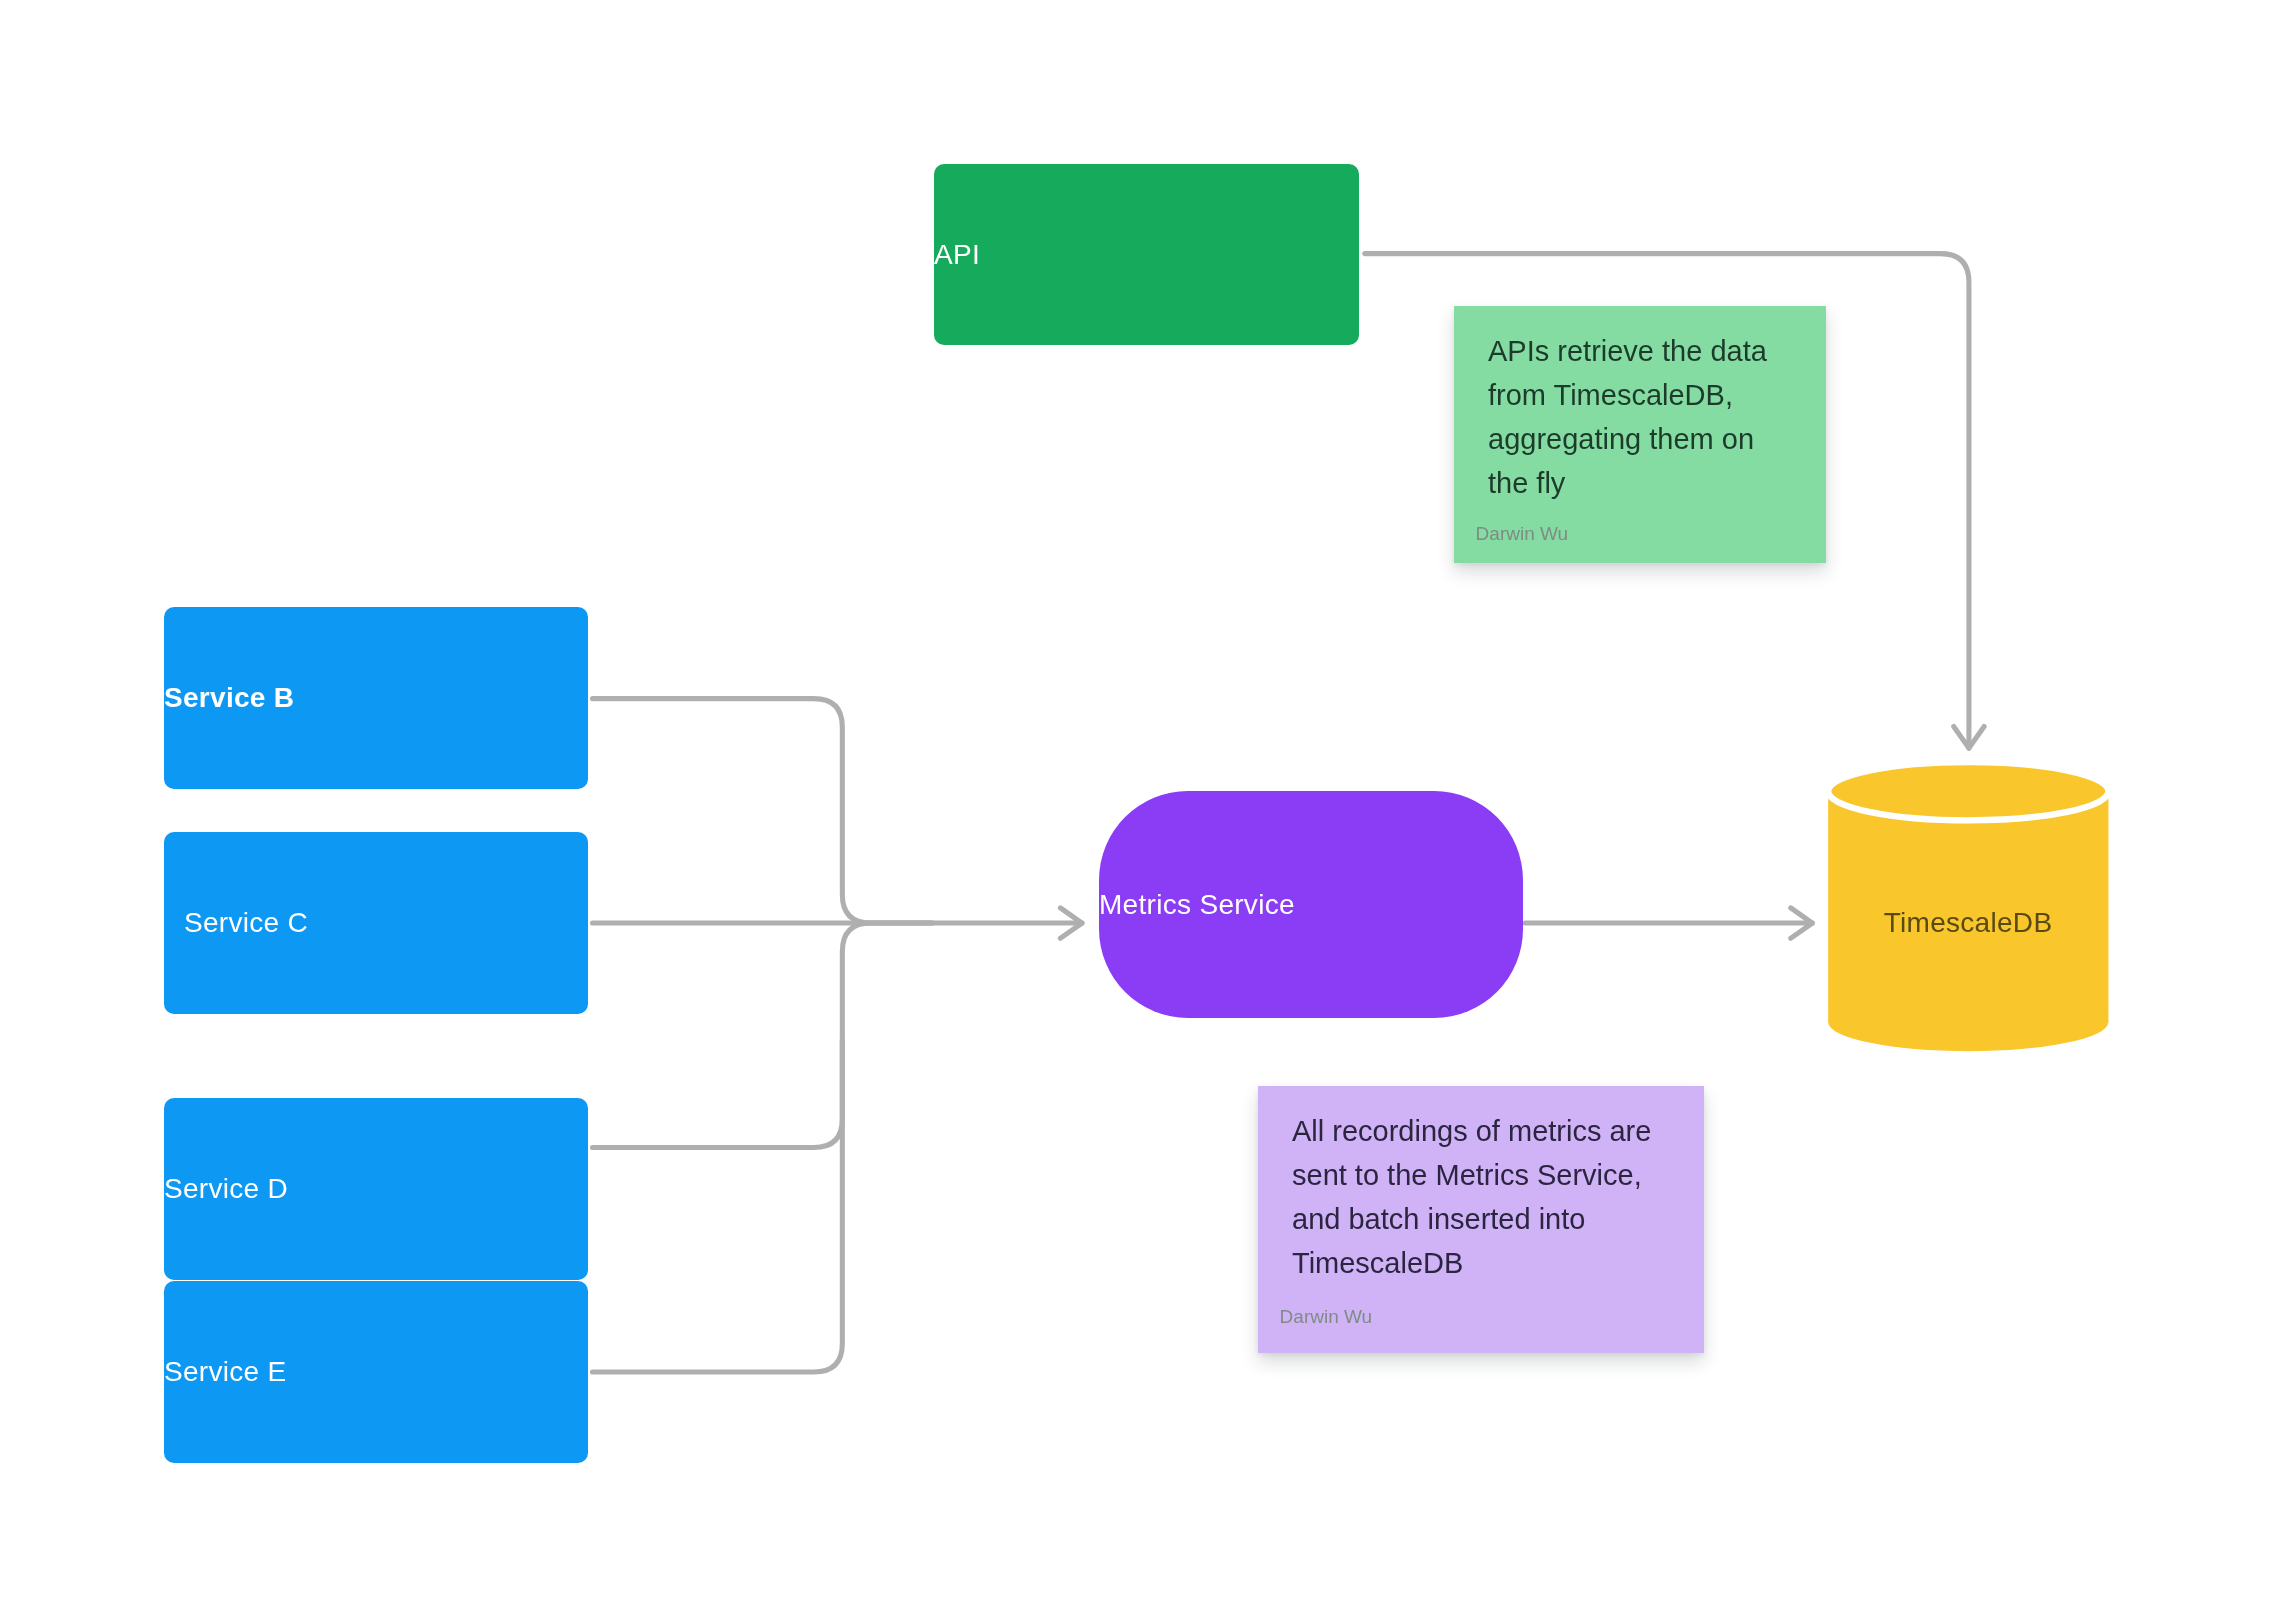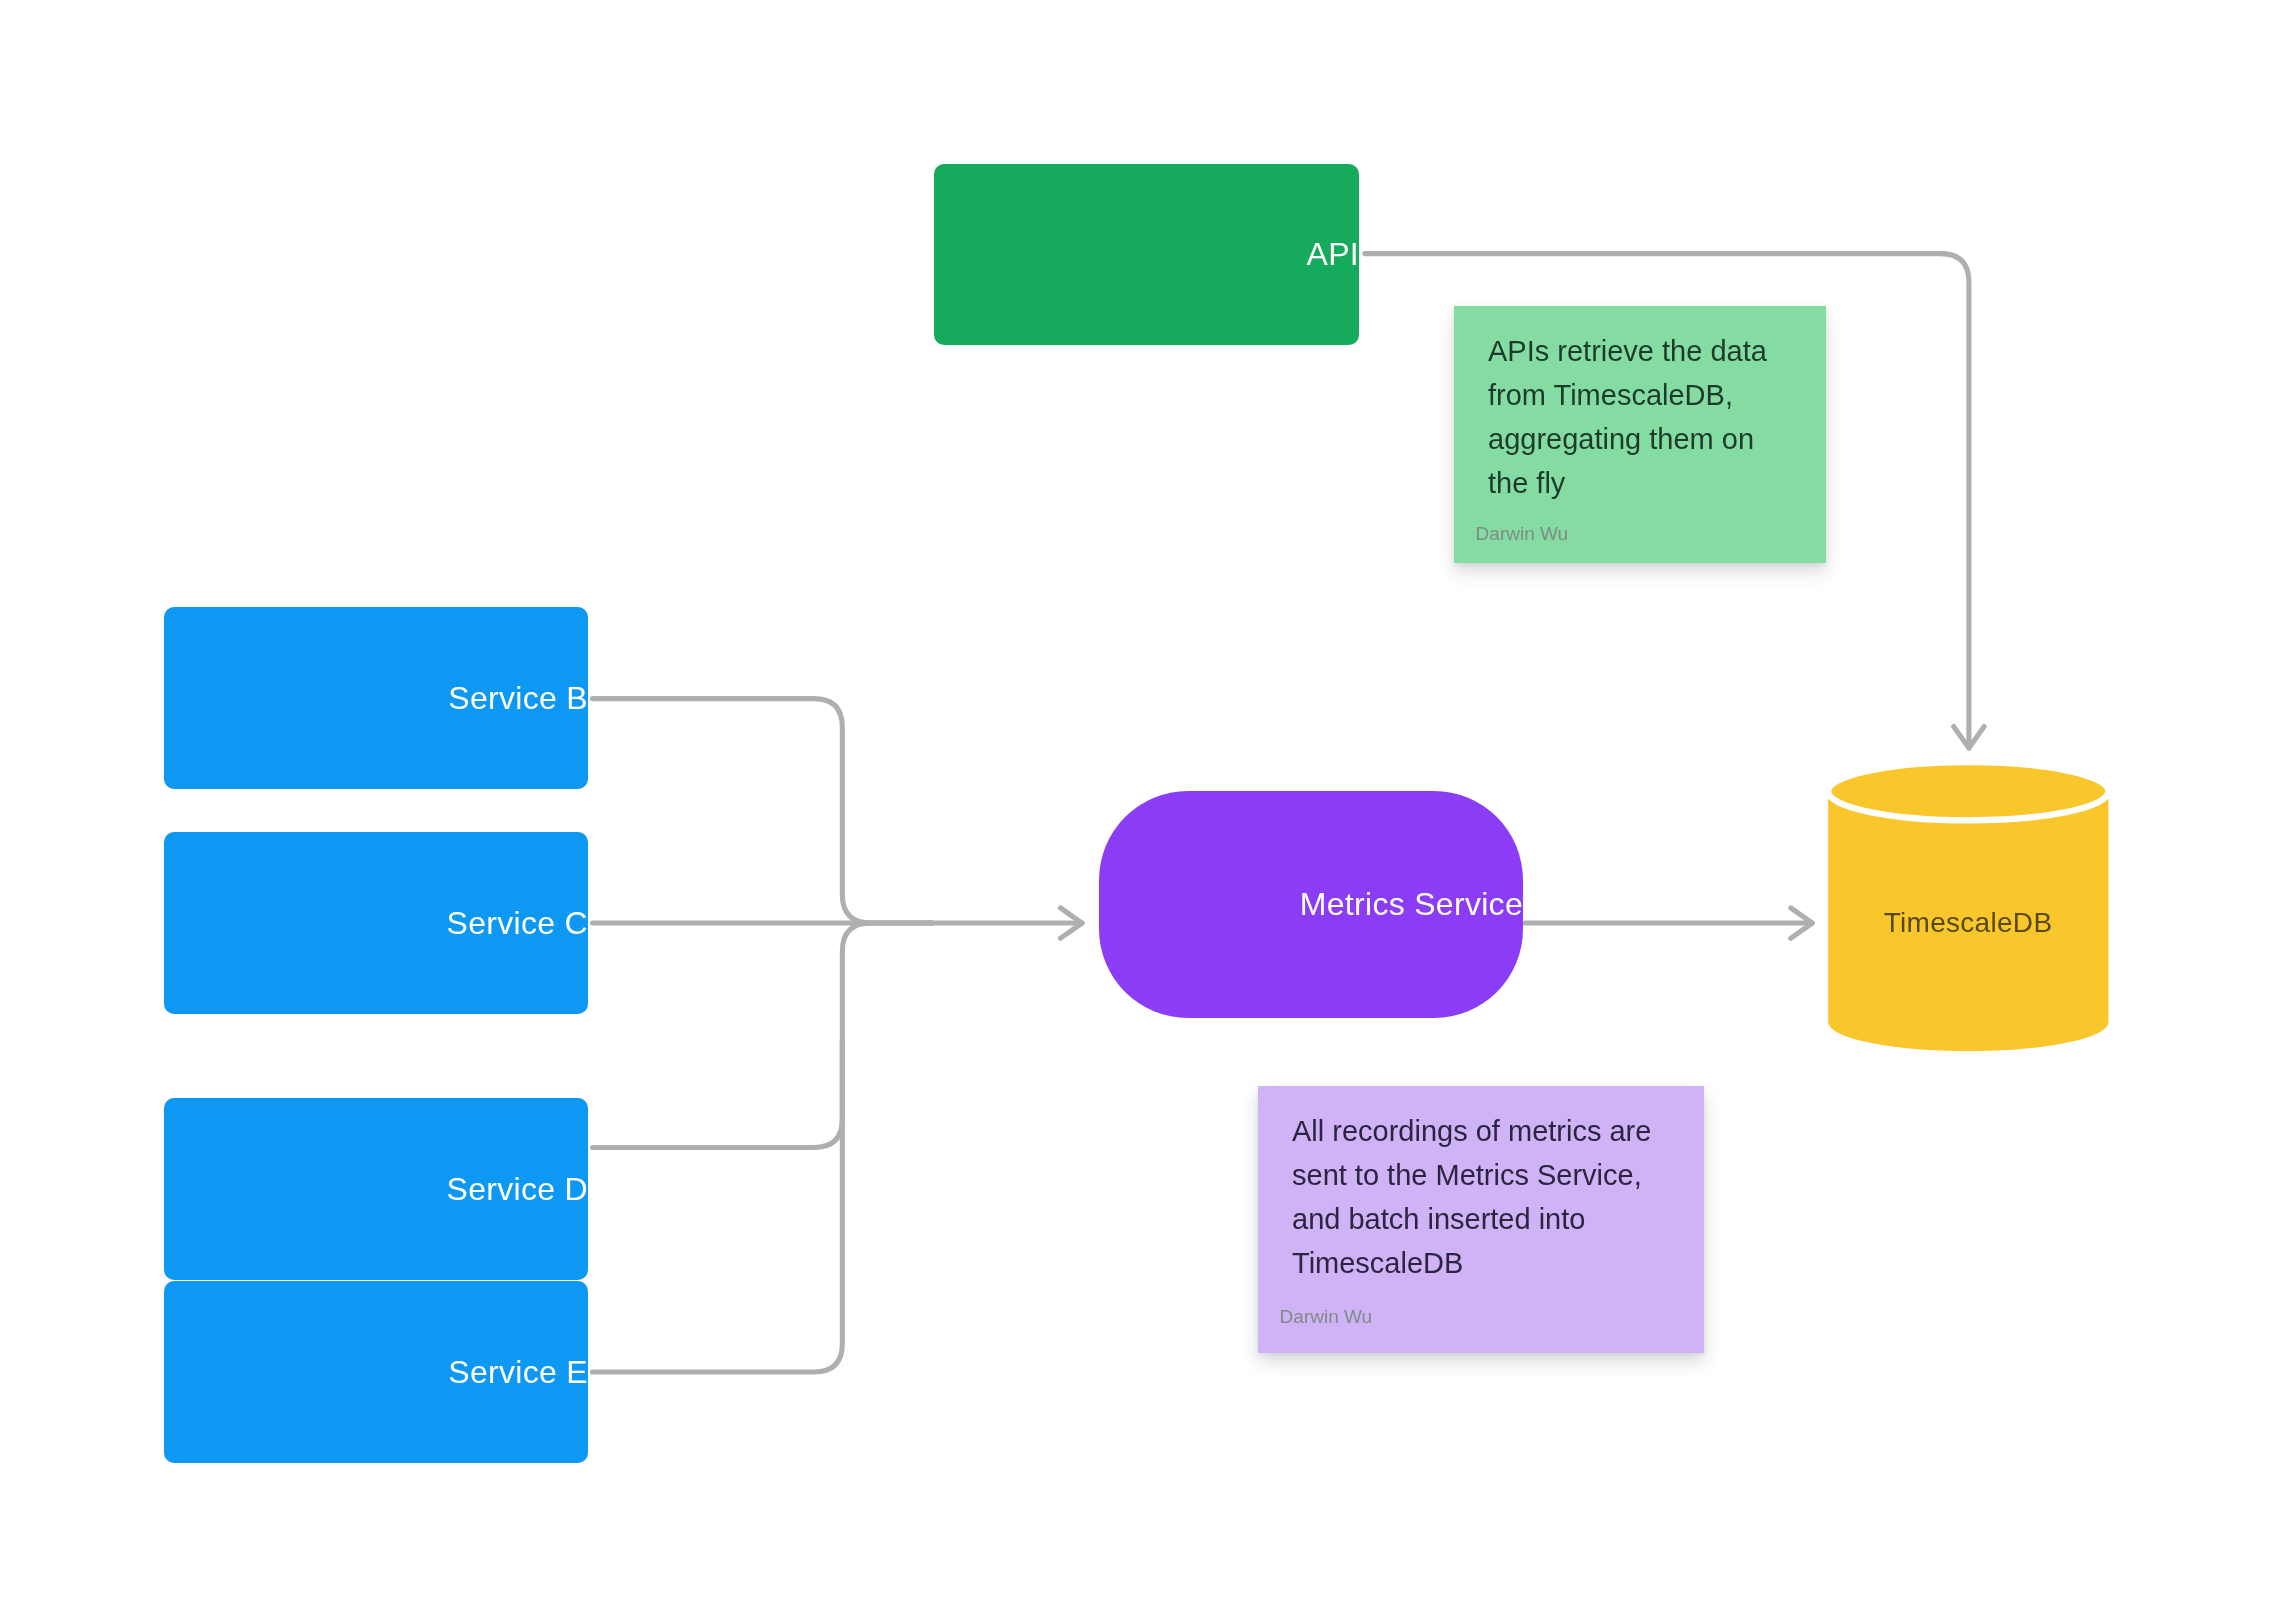--- a/index.html
+++ b/index.html
@@ -27,28 +27,28 @@
     font-family:"Liberation Sans", sans-serif;
   }
   svg.wires{position:absolute;left:0;top:0;width:2273px;height:1623px;}
   .connector{fill:none;stroke:var(--connector);stroke-width:8;stroke-linecap:round;}
   .arrowhead{fill:none;stroke:var(--connector);stroke-width:8;stroke-linecap:round;stroke-linejoin:round;}
   .db-body,.db-cap{fill:var(--node-yellow);}
   .db-lid{fill:var(--node-yellow);stroke:#ffffff;stroke-width:10;}
 
   .node{
     position:absolute;
-    display:flex;align-items:center;justify-content:flex-end;
+    display:flex;align-items:center;justify-content:flex-start;
     color:var(--node-label-text);
-    font-size:32px;font-weight:500;letter-spacing:0.3px;
+    font-size:28px;font-weight:500;letter-spacing:0.3px;
     box-sizing:border-box;
   }
   .node-api{left:934px;top:164px;width:425px;height:181px;background:var(--node-green);border-radius:10px;}
   .node-service{left:164px;width:424px;height:182px;background:var(--node-blue);border-radius:10px;}
-  .node-service-b{top:607px;}
+  .node-service-b{top:607px;font-weight:bold;}
   .node-service-c{top:832px;padding-left:20px;}
   .node-service-d{top:1056px;margin-top:42px;}
   .node-service-e{top:1281px;}
   .node-metrics{left:1099px;top:791px;width:424px;height:227px;background:var(--node-purple);border-radius:89px;}
 
   .db-label{
     position:absolute;left:1828px;top:799px;width:280px;height:247px;
     display:flex;align-items:center;justify-content:center;
     color:var(--db-label-text);font-size:28px;font-weight:500;letter-spacing:0.3px;
   }

